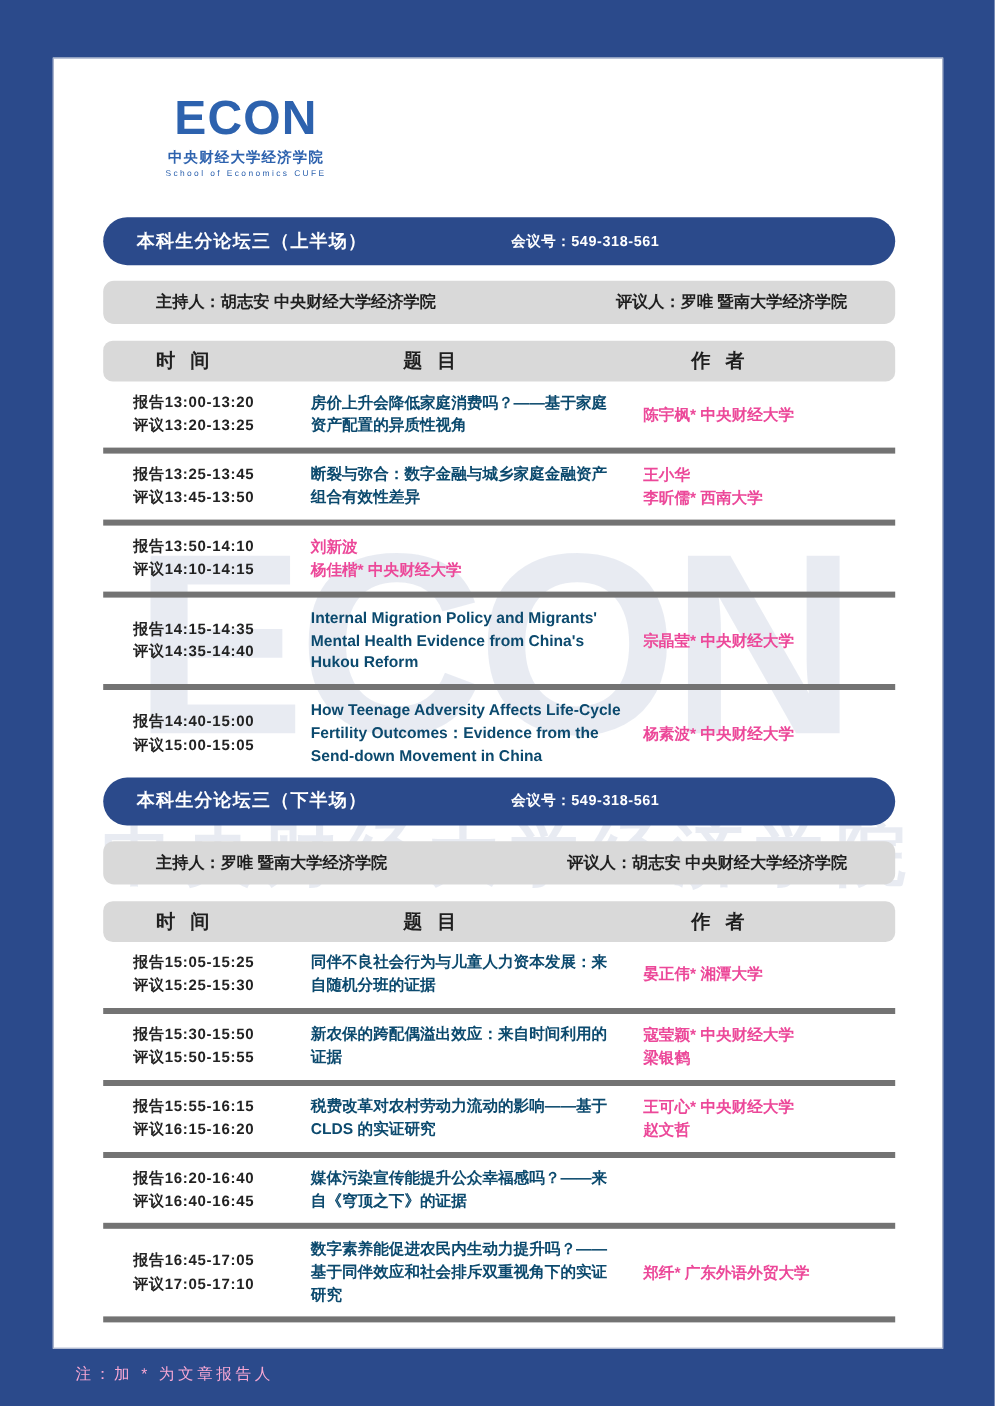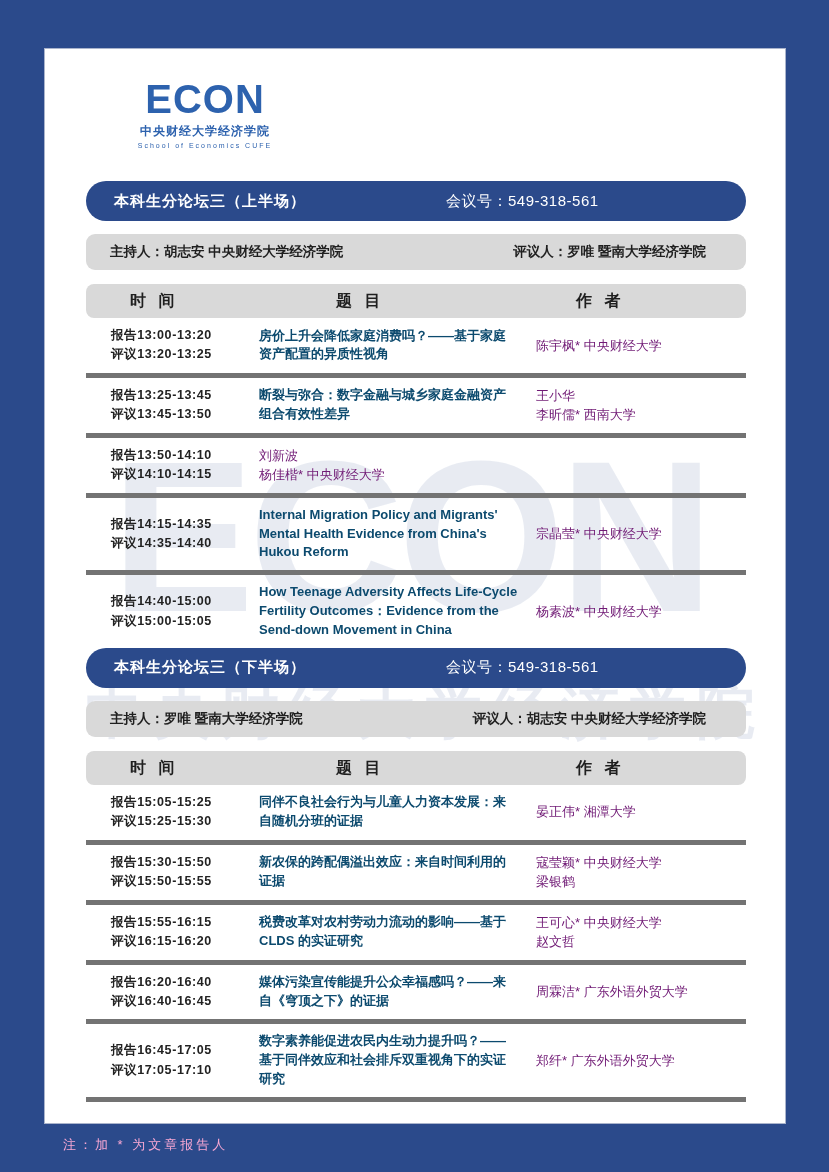--- a/index.html
+++ b/index.html
@@ -22,36 +22,36 @@
   .wm-word{position:absolute;left:66px;top:380px;font-size:215px;font-weight:bold;
            color:var(--watermark_blue);opacity:0.10;letter-spacing:-6px;line-height:1;}
   .wm-cn{position:absolute;left:40px;top:625px;font-size:58px;font-weight:bold;white-space:nowrap;
          color:var(--watermark_blue);opacity:0.10;letter-spacing:10px;}
   
   .sessions{position:absolute;left:41px;top:132px;width:660px;z-index:1;}
   .session + .session{margin-top:0;}
   .pill{position:relative;height:40px;background:var(--page_blue);border-radius:20px;
         display:flex;align-items:center;color:#fff;}
   .pill-title{margin-left:28px;font-size:15px;font-weight:bold;letter-spacing:1px;}
-  .pill-meet{position:absolute;left:360px;font-size:15px;font-weight:normal;letter-spacing:0.5px;}
+  .pill-meet{position:absolute;left:340px;font-size:12px;font-weight:bold;letter-spacing:0.5px;}
   .people{height:36px;margin-top:13px;background:var(--bar_gray);border-radius:9px;
           display:flex;align-items:center;justify-content:space-between;
-          padding:0 40px 0 24px;color:var(--text_dark);}
+          padding:0 40px 0 44px;color:var(--text_dark);}
   .people span{font-size:13.5px;font-weight:bold;}
   .thead{position:relative;height:34px;margin-top:14px;background:var(--bar_gray);border-radius:8px;
          color:var(--text_dark);}
   .thead span{position:absolute;top:7px;font-size:16px;font-weight:bold;letter-spacing:4px;}
   .col-time{left:44px;} .col-title{left:250px;} .col-author{left:490px;}
   .tbody{width:100%;}
   .row{display:grid;grid-template-columns:148px 277px auto;padding:8px 0 8px 25px;
        min-height:54px;align-items:center;border-bottom:5px solid #737373;}
   .session:first-child .row:last-child{border-bottom:none;}
   .c-time{font-size:12.5px;font-weight:bold;color:#222;letter-spacing:0.6px;line-height:1.55;}
   .c-title{font-size:13px;font-weight:bold;color:#0c4a6e;line-height:1.45;padding-right:18px;}
-  .c-author{font-size:13px;color:#701a75;line-height:1.5;}
+  .c-author{font-size:13px;color:#ec4899;line-height:1.5;font-weight:bold;}
   
   .footer-note{position:absolute;left:63px;top:1136px;color:#f9a8d4;font-size:13px;
                letter-spacing:3px;z-index:2;}
 </style>
 </head>
 <body>
 
 <div class="canvas">
   <div class="sheet">
 
@@ -189,23 +189,20 @@
                 <div>赵文哲</div>
               </div>
   </div>
 
   <div class="row">
     <div class="c-time">
                 <div>报告16:20-16:40</div>
                 <div>评议16:40-16:45</div>
               </div>
     <div class="c-title">媒体污染宣传能提升公众幸福感吗？——来自《穹顶之下》的证据</div>
-    <div class="c-author">
-                <div>周霖洁*  广东外语外贸大学</div>
-              </div>
   </div>
 
   <div class="row">
     <div class="c-time">
                 <div>报告16:45-17:05</div>
                 <div>评议17:05-17:10</div>
               </div>
     <div class="c-title">数字素养能促进农民内生动力提升吗？——基于同伴效应和社会排斥双重视角下的实证研究</div>
     <div class="c-author">
                 <div>郑纤*  广东外语外贸大学</div>

